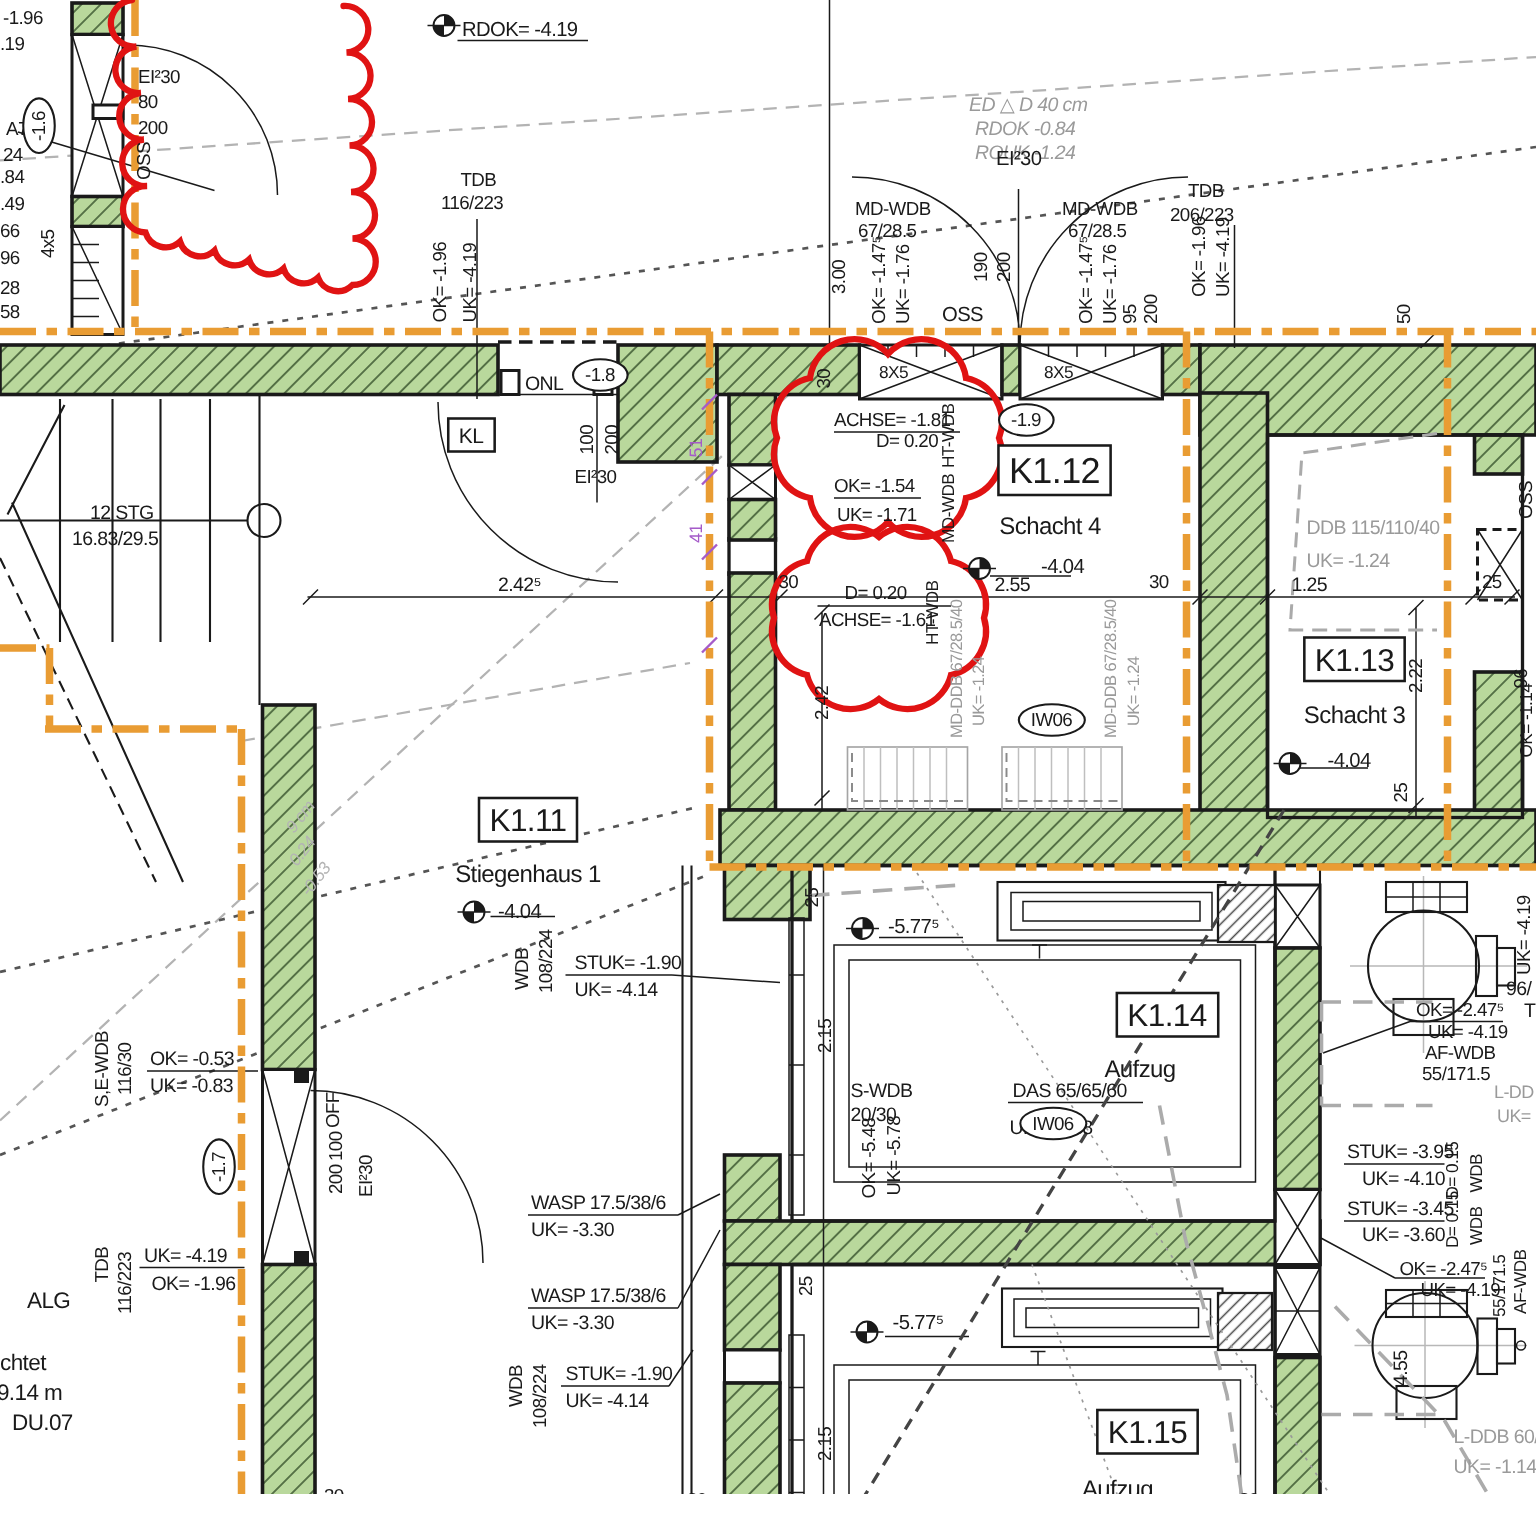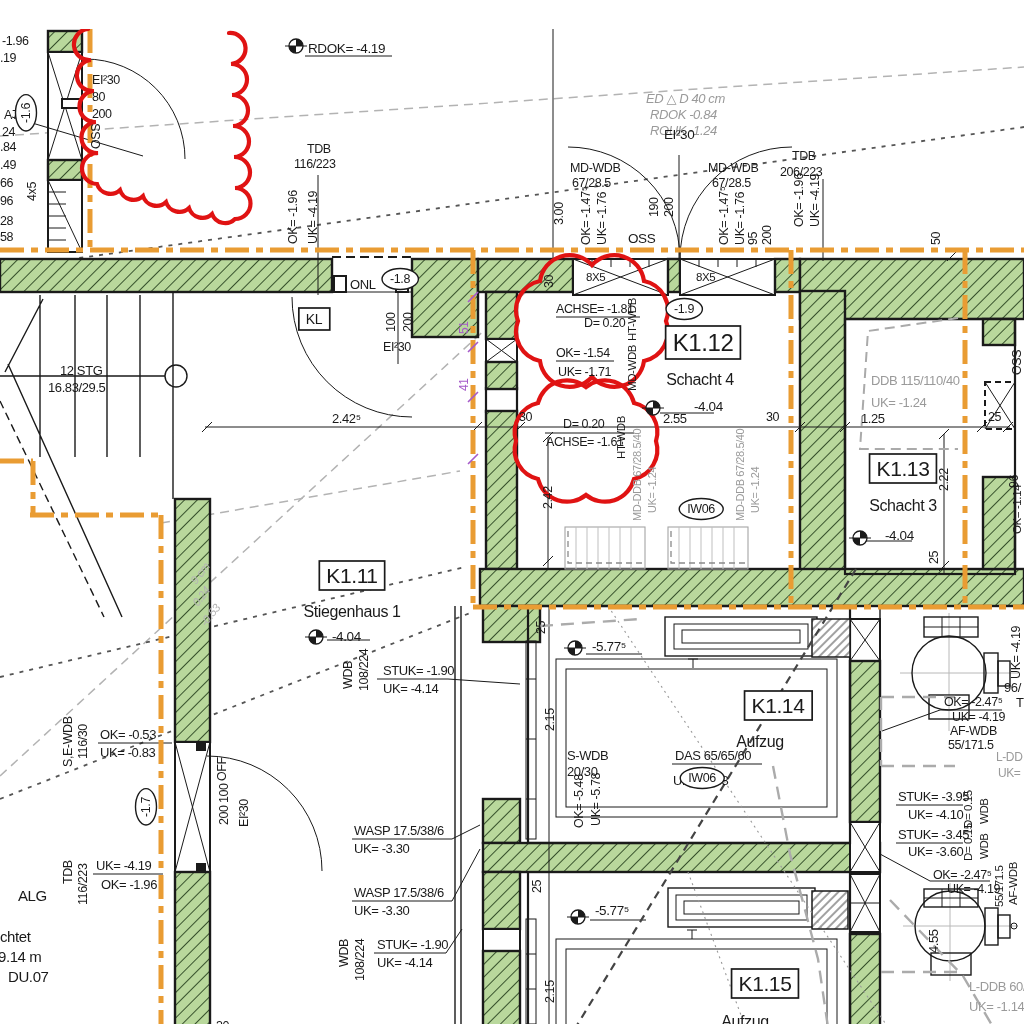--- a/index.html
+++ b/index.html
@@ -1,20 +1,20 @@
 <!DOCTYPE html>
 <html style="--ink: #1a1a1a; --gray: #9a9a9a; --lightgray: #b4b4b4; --orange: #e99c33; --red: #e01313; --purple: #a55bc9; --wall: #b9d89c; --hatch: #37522c;"><head>
 <meta charset="utf-8">
 <style>
   :root{
     --ink:#1a1a1a; --gray:#9a9a9a; --lightgray:#b4b4b4; --orange:#e99c33;
     --red:#e01313; --purple:#a55bc9; --wall:#b9d89c; --hatch:#37522c;
   }
   html,body{margin:0;padding:0;background:#fff;}
-  .stage{width:1024px;height:996px;overflow:hidden;position:relative;background:#fff;margin-top:29px;}
+  .stage{width:1024px;height:996px;overflow:hidden;position:relative;background:#fff;}
   svg{display:block;}
   svg text{font-family:"Liberation Sans","DejaVu Sans",sans-serif;letter-spacing:-0.4px;}
   .w{fill:url(#hatch);stroke:var(--ink);stroke-width:2.4;}
   .xw{fill:#fff;stroke:var(--ink);stroke-width:2;}
   .thin{stroke:var(--ink);stroke-width:1;fill:none;}
   .med{stroke:var(--ink);stroke-width:1.4;fill:none;}
   .thk{stroke:var(--ink);stroke-width:2.2;fill:none;}
   .hatchline{stroke:var(--hatch);stroke-width:1;}
   .wallbg{fill:var(--wall);}
   .gd{stroke:#555;stroke-width:1.8;stroke-dasharray:4 6;fill:none;}

